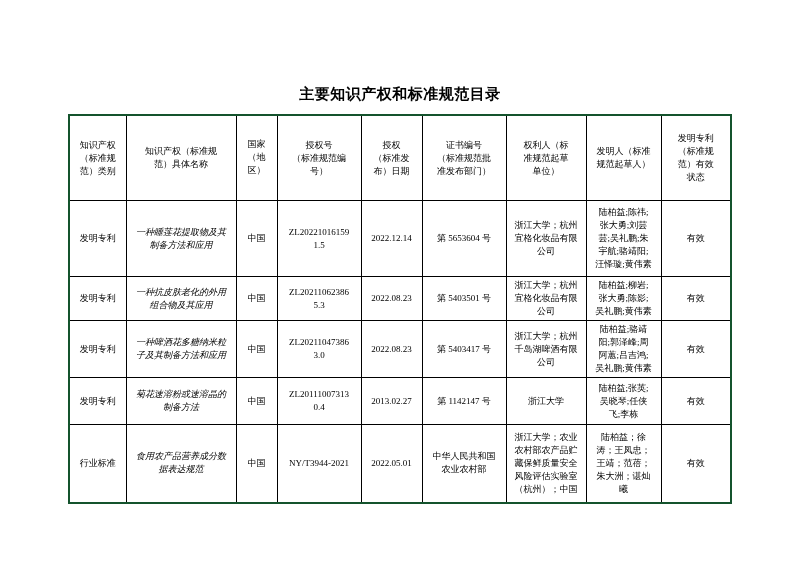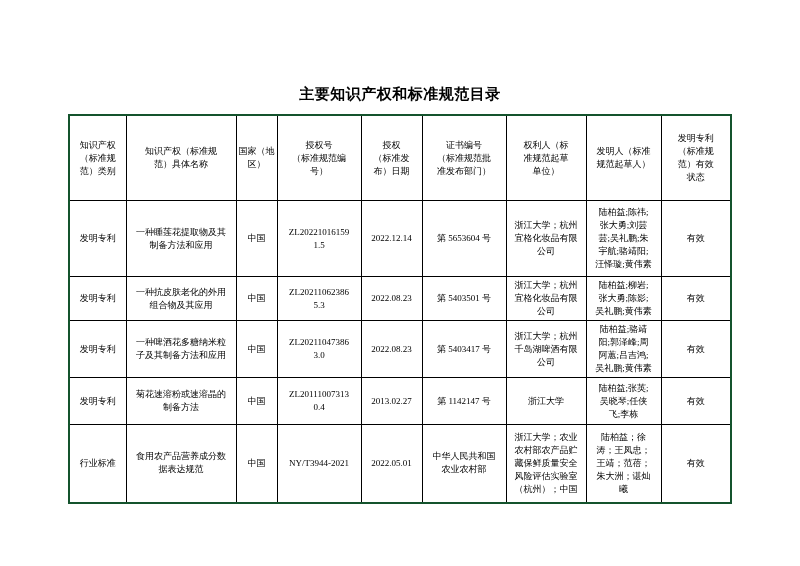--- a/index.html
+++ b/index.html
@@ -47,22 +47,22 @@
   
   thead tr { height: 62px; }
   tbody tr:nth-child(1) { height: 76px; }
   tbody tr:nth-child(2) { height: 44px; }
   tbody tr:nth-child(3) { height: 56px; }
   tbody tr:nth-child(4) { height: 47px; }
   tbody tr:nth-child(5) { height: 78px; }
   
   thead th:nth-child(1) { padding: 2px 9px; }
   thead th:nth-child(2) { padding: 2px 17px; }
-  tbody td:nth-child(2) { padding: 2px 7px; }
-  thead th:nth-child(3) { padding: 2px 0; }
+  tbody td:nth-child(2) { padding: 2px 7px; font-style: italic; }
+  thead th:nth-child(3) { padding: 2px 9px; font-family: Liberation Mono, monospace; }
   .ip-table th:nth-child(4), .ip-table td:nth-child(4) { padding: 2px 11px; margin-top: 20px; }
   .ip-table th:nth-child(5), .ip-table td:nth-child(5) { padding: 2px 9px; }
   thead th:nth-child(6) { padding: 2px 13px; margin-left: 41px; }
   tbody td:nth-child(6) { padding: 2px 9px; }
   thead th:nth-child(7) { padding: 2px 15px; margin-top: 40px; }
   tbody td:nth-child(7) { padding: 2px 6px; }
   .ip-table th:nth-child(8), .ip-table td:nth-child(8) { padding: 2px 8px; }
   thead th:nth-child(9) { padding: 16px 13px; }
 </style>
 </head>

